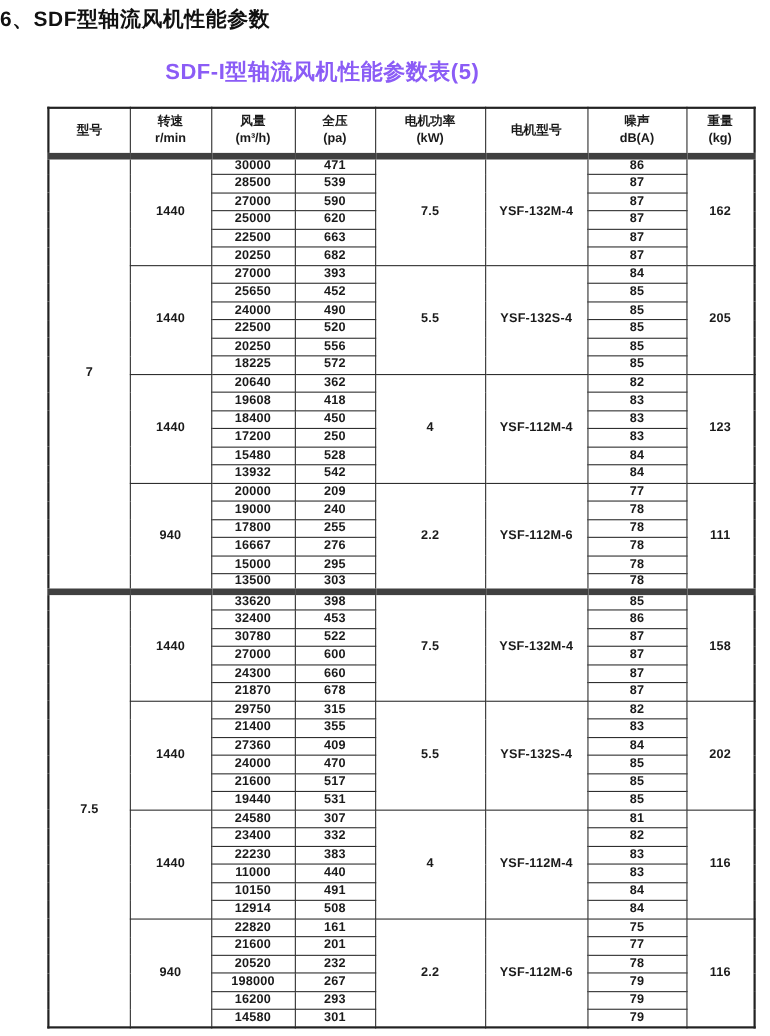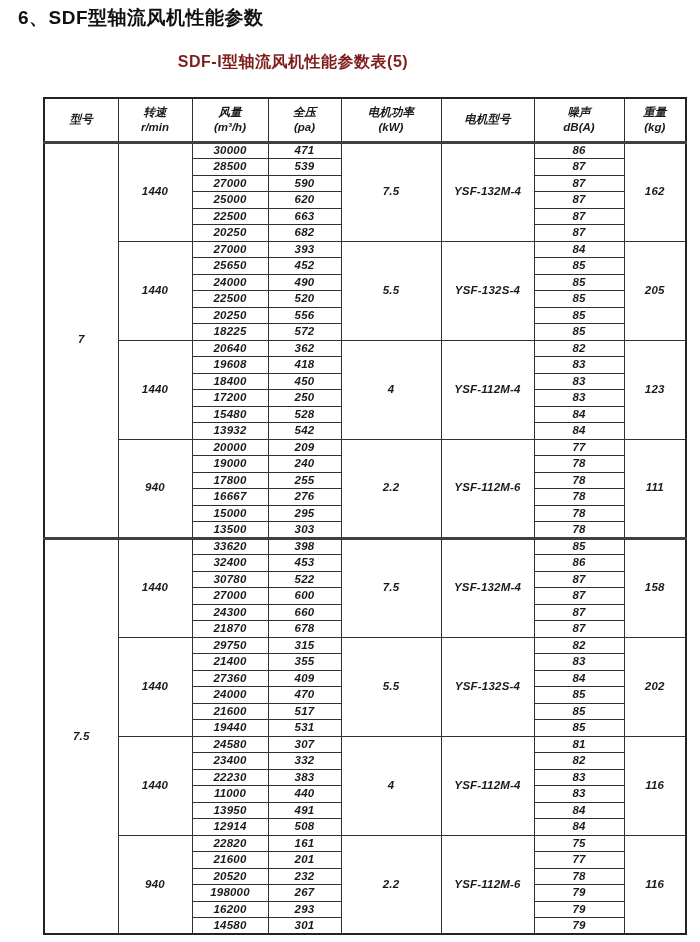--- a/index.html
+++ b/index.html
@@ -14,50 +14,49 @@
   }
   .page {
     position: relative;
     width: 700px;
     height: 942px;
     background: #ffffff;
     overflow: hidden;
   }
   .title {
     position: absolute;
-    left: 18px;
+    left: 0;
     top: 5px;
     margin: 0;
     font-size: 19px;
     font-weight: bold;
     color: #111111;
     letter-spacing: 0.5px;
     white-space: nowrap;
   }
   .subtitle {
     position: absolute;
     left: 0;
     top: 52px;
     width: 586px;
     margin: 0;
     text-align: center;
-    font-size: 16px;
+    font-size: 20px;
     font-weight: bold;
-    color: #7f1d1d;
+    color: #8b5cf6;
     letter-spacing: 0.5px;
     white-space: nowrap;
   }
   table.perf {
     position: absolute;
     left: 43px;
     top: 97px;
     border-collapse: collapse;
     table-layout: fixed;
     border: 2px solid #222222;
-    font-style: italic;
   }
   table.perf th,
   table.perf td {
     border: 1px solid #2f2f2f;
     text-align: center;
     vertical-align: middle;
     font-weight: bold;
     padding: 0;
     color: #1a1a1a;
     overflow: hidden;
@@ -76,21 +75,21 @@
   }
   table.perf tbody tr {
     height: 16.5px;
   }
   table.perf td {
     font-size: 11.5px;
     line-height: 1;
     letter-spacing: 0.2px;
   }
   table.perf tbody tr.section-start td {
-    border-top: 3px solid #404040;
+    border-top: 6px solid #404040;
     margin-left: 40px;
   }
 </style>
 </head>
 <body>
 
 <div class="page">
 
   <h1 class="title">6、SDF型轴流风机性能参数</h1>
 
@@ -368,21 +367,21 @@
           <td>22230</td>
           <td>383</td>
           <td>83</td>
         </tr>
         <tr>
           <td>11000</td>
           <td>440</td>
           <td>83</td>
         </tr>
         <tr>
-          <td>13950</td>
+          <td>10150</td>
           <td>491</td>
           <td>84</td>
         </tr>
         <tr>
           <td>12914</td>
           <td>508</td>
           <td>84</td>
         </tr>
         <tr>
           <td rowspan="6">940</td>

